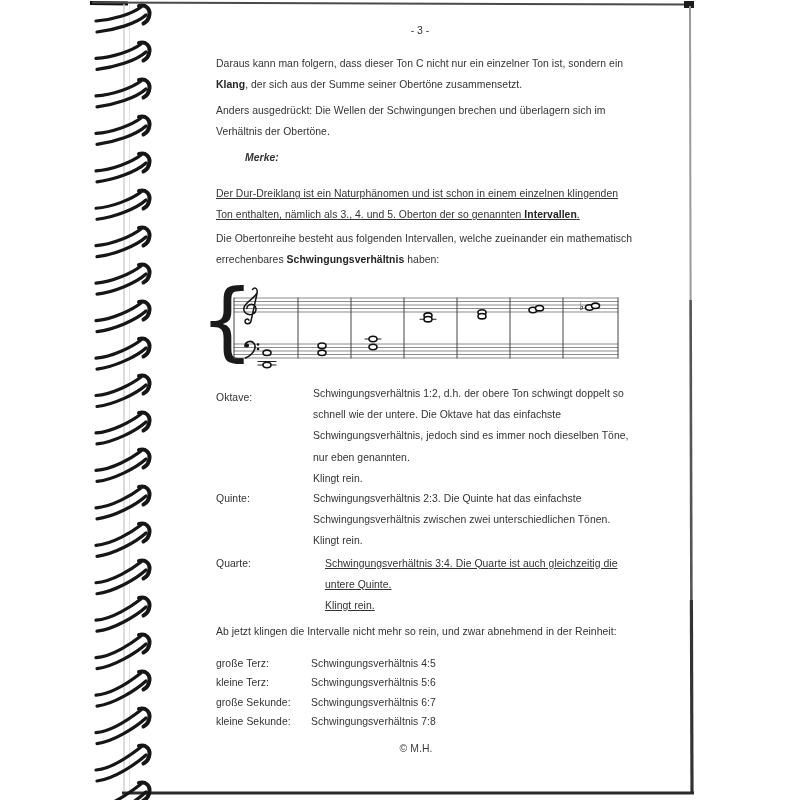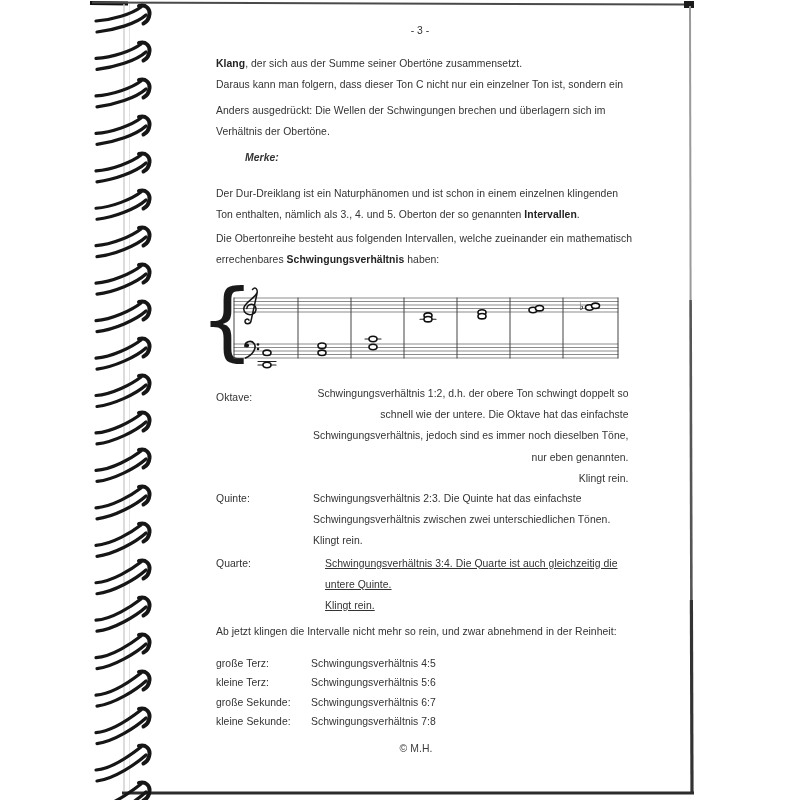--- a/index.html
+++ b/index.html
@@ -166,43 +166,43 @@
         <ellipse cx="595.5" cy="305.8" rx="4" ry="2.7"></ellipse>
       </g>
 
       <text x="581.5" y="309.5" font-size="11" text-anchor="middle" fill="#111" stroke="none" font-family="'DejaVu Sans',sans-serif">♭</text>
     </g>
   </svg>
 
   <div class="t center" style="left:216px;top:20px;width:408px;">- 3 -</div>
 
   <div class="t" style="left:216px;top:53px;">
+    <div>Daraus kann man folgern, dass dieser Ton C nicht nur ein einzelner Ton ist, sondern ein</div>
     <div><span class="b">Klang</span><span>, der sich aus der Summe seiner Obertöne zusammensetzt.</span></div>
-    <div>Daraus kann man folgern, dass dieser Ton C nicht nur ein einzelner Ton ist, sondern ein</div>
   </div>
 
   <div class="t" style="left:216px;top:99.5px;">
     <div>Anders ausgedrückt: Die Wellen der Schwingungen brechen und überlagern sich im</div>
     <div>Verhältnis der Obertöne.</div>
   </div>
 
   <div class="t bi" style="left:216px;top:147px;">Merke:</div>
 
-  <div class="t" style="left:216px;top:183px;">
+  <div class="t" style="left:216px;top:183px;text-decoration:underline;">
     <div>Der Dur-Dreiklang ist ein Naturphänomen und ist schon in einem einzelnen klingenden</div>
     <div><span>Ton enthalten, nämlich als 3., 4. und 5. Oberton der so genannten </span><span class="b">Intervallen</span><span>.</span></div>
   </div>
 
   <div class="t" style="left:216px;top:228px;">
     <div>Die Obertonreihe besteht aus folgenden Intervallen, welche zueinander ein mathematisch</div>
     <div><span>errechenbares </span><span class="b">Schwingungsverhältnis</span><span> haben:</span></div>
   </div>
 
   <div class="t" style="left:216px;top:387px;">Oktave:</div>
-  <div class="t idesc" style="left:313px;top:383px;text-align:right;">
+  <div class="t idesc" style="left:313px;top:383px;">
     <div>Schwingungsverhältnis 1:2, d.h. der obere Ton schwingt doppelt so</div>
     <div>schnell wie der untere. Die Oktave hat das einfachste</div>
     <div>Schwingungsverhältnis, jedoch sind es immer noch dieselben Töne,</div>
     <div>nur eben genannten.</div>
     <div>Klingt rein.</div>
   </div>
 
   <div class="t" style="left:216px;top:487.5px;">Quinte:</div>
   <div class="t idesc" style="left:313px;top:487.5px;">
     <div>Schwingungsverhältnis 2:3. Die Quinte hat das einfachste</div>

